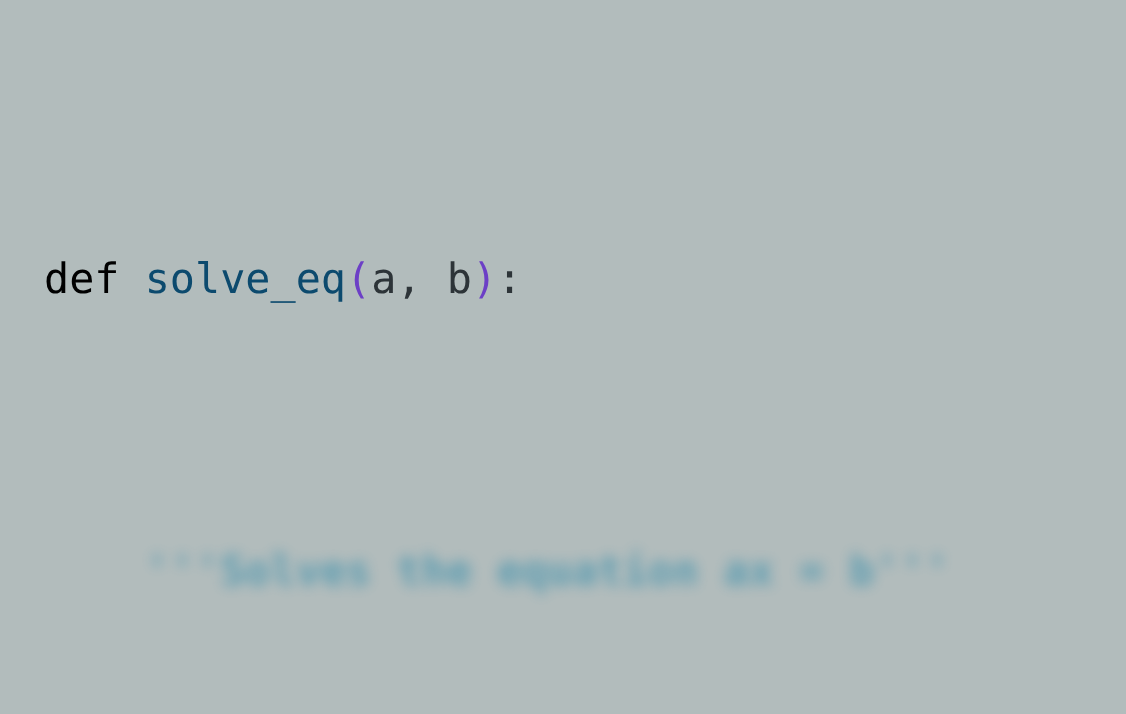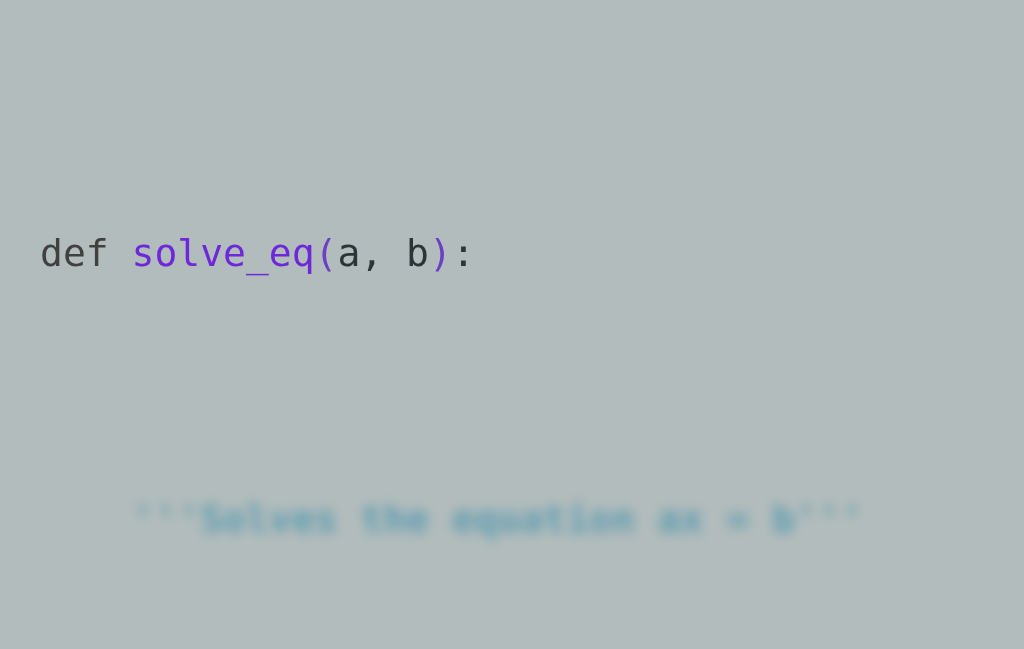--- a/index.html
+++ b/index.html
@@ -19,22 +19,22 @@
     padding: 14px 0 0 40px;
     font-size: 38px;
     line-height: 1.40;
     white-space: pre;
     letter-spacing: 0px;
   }
   .line { display: block; }
   .blurred { filter: blur(6px); opacity: 0.85; }
 
   
-  .tk-def    { color: #404040; }  
-  .tk-func   { color: #6d28d9; }  
+  .tk-def    { color: #000000; }  
+  .tk-func   { color: #0c4a6e; }  
   .tk-paren  { color: #6c3fc6; }  
   .tk-param  { color: #2d3438; }  
   .tk-punct  { color: #2d3438; }  
   .tk-doc    { color: #4e97af; font-weight: 600; }
 </style>
 </head>
 <body>
 
 <div class="editor">
 

